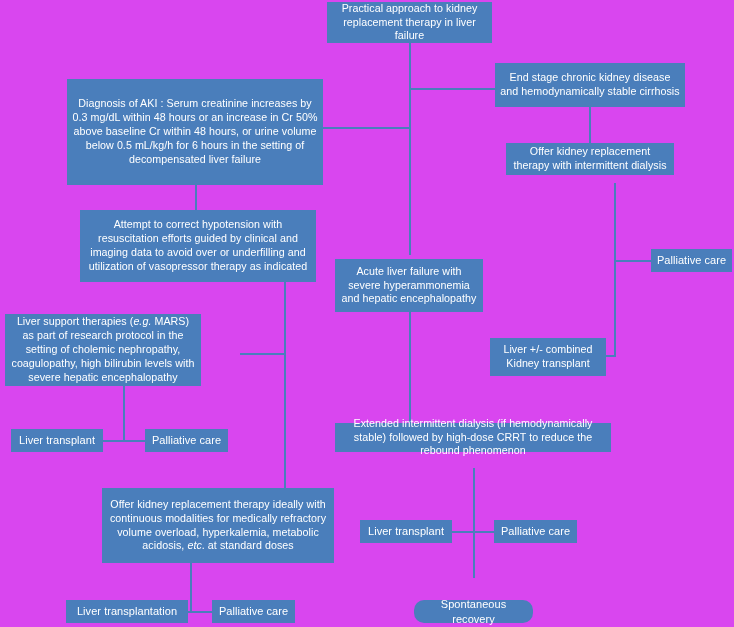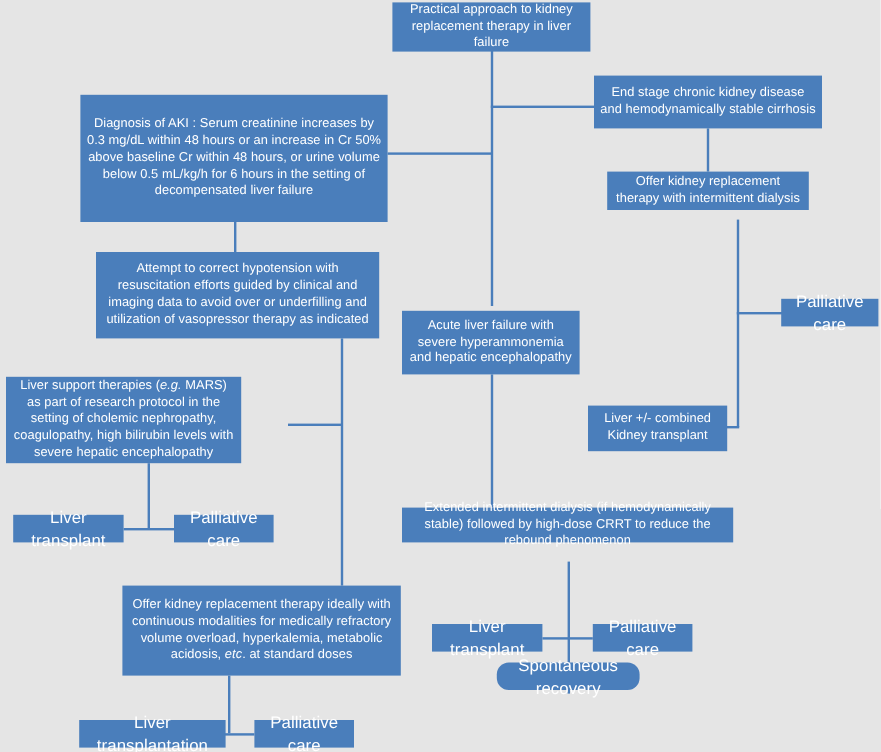--- a/index.html
+++ b/index.html
@@ -5,40 +5,40 @@
 <style>
   html, body {
     margin: 0;
     padding: 0;
     background: #ffffff;
   }
   #canvas {
     position: relative;
     width: 734px;
     height: 627px;
-    background: #e5e5e5;
+    background: #d946ef;
     font-family: "Liberation Sans", "DejaVu Sans", sans-serif;
     overflow: hidden;
   }
   .node {
     position: absolute;
     box-sizing: border-box;
     background: #4a7ebb;
     color: #ffffff;
     display: flex;
     align-items: center;
     justify-content: center;
     text-align: center;
     line-height: 1.30;
     font-size: 10.7px;
     letter-spacing: 0.05px;
     padding: 3px 5px;
     z-index: 3;
   }
-  .node.small { font-size: 14px; }
+  .node.small { font-size: 11px; }
   .node i { font-style: italic; }
   .edge {
     position: absolute;
     background: #4a7ebb;
     z-index: 1;
   }
   .edge.h { height: 1.6px; }
   .edge.v { width: 1.6px; }
 </style>
 </head>
@@ -133,21 +133,21 @@
   </div>
 
   <div class="node small" style="left:360px; top:520px; width:92px; height:23px;">
     <span>Liver transplant</span>
   </div>
 
   <div class="node small" style="left:494px; top:520px; width:83px; height:23px;">
     <span>Palliative care</span>
   </div>
 
-  <div class="node small" style="left:414px; top:552px; width:119px; height:23px;border-radius:10px;">
+  <div class="node small" style="left:414px; top:600px; width:119px; height:23px;border-radius:10px;">
     <span>Spontaneous recovery</span>
   </div>
 
   <div class="node small" style="left:66px; top:600px; width:122px; height:23px;">
     <span>Liver transplantation</span>
   </div>
 
   <div class="node small" style="left:212px; top:600px; width:83px; height:23px;">
     <span>Palliative care</span>
   </div>

